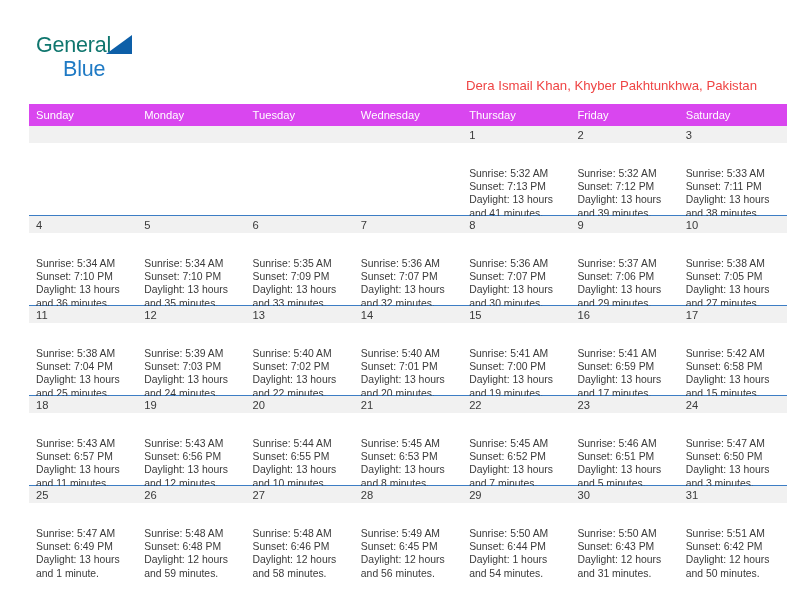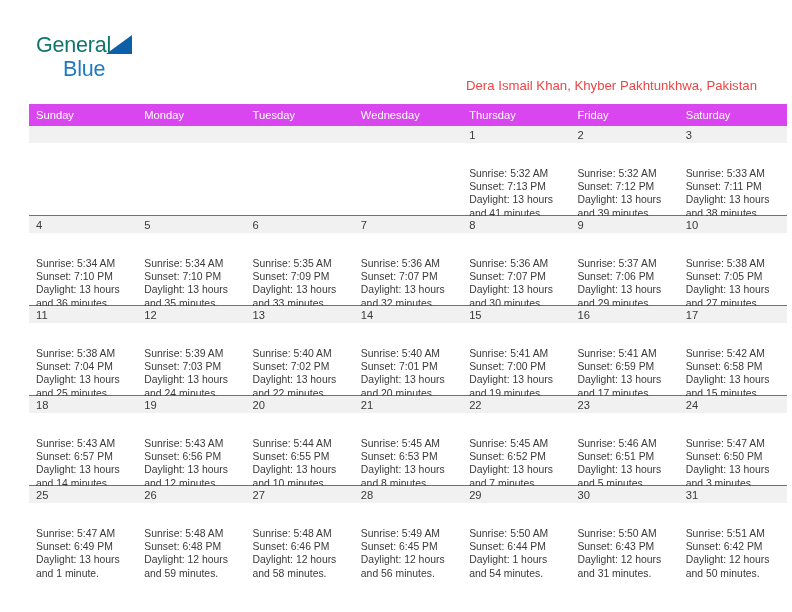--- a/index.html
+++ b/index.html
@@ -369,21 +369,21 @@
             </div>
           </td>
         </tr>
         <tr class="week-row">
           <td>
             <div class="daycell">
               <div class="daynum-band">18</div>
               <div class="daybody">
                 <div>Sunrise: 5:43 AM</div>
                 <div>Sunset: 6:57 PM</div>
-                <div class="daylight-line">Daylight: 13 hours and 14 minutes.</div>
+                <div class="daylight-line">Daylight: 13 hours and 11 minutes.</div>
               </div>
             </div>
           </td>
           <td>
             <div class="daycell">
               <div class="daynum-band">19</div>
               <div class="daybody">
                 <div>Sunrise: 5:43 AM</div>
                 <div>Sunset: 6:56 PM</div>
                 <div class="daylight-line">Daylight: 13 hours and 12 minutes.</div>

